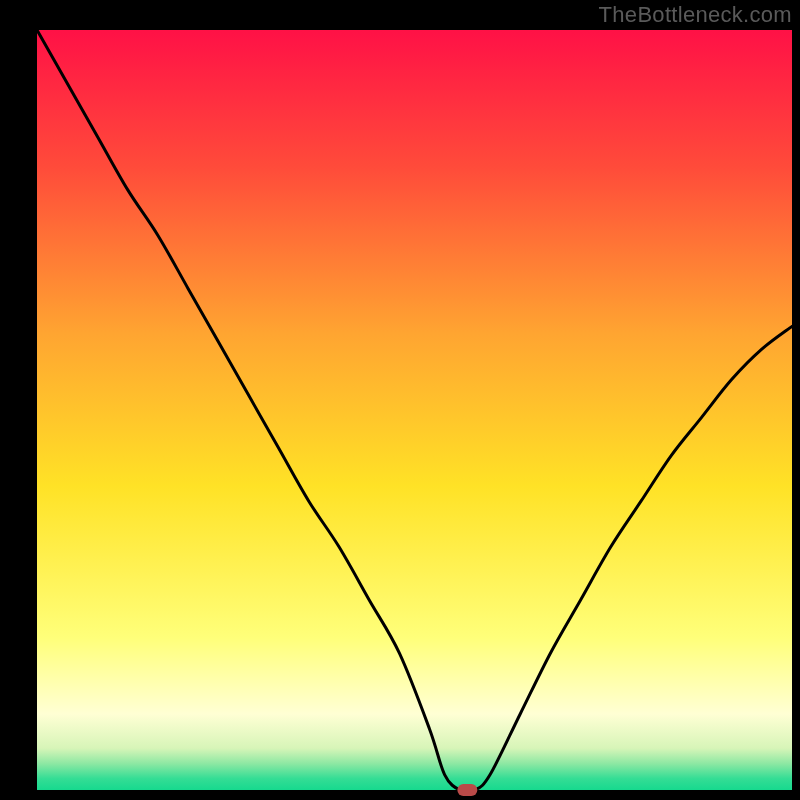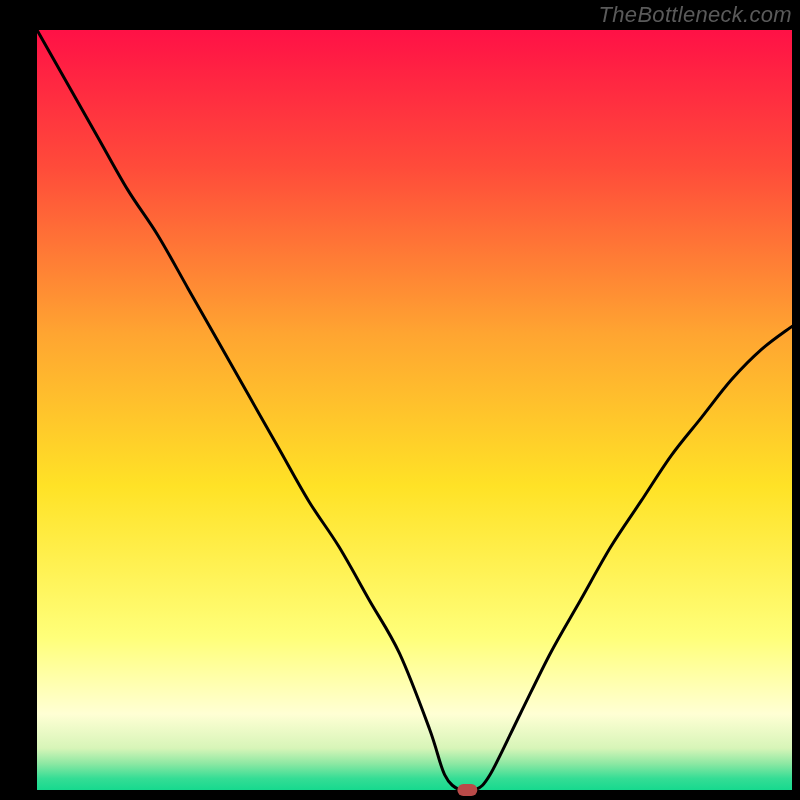--- a/index.html
+++ b/index.html
@@ -7,21 +7,20 @@
     padding: 0;
     width: 800px;
     height: 800px;
     background: #000;
     overflow: hidden;
   }
   .container {
     position: relative;
     width: 800px;
     height: 800px;
-    font-style: italic;
   }
   .watermark {
     position: absolute;
     top: 2px;
     right: 8px;
     color: #5a5a5a;
     font-family: Arial, Helvetica, sans-serif;
     font-size: 22px;
     font-weight: 500;
     letter-spacing: 0.3px;

